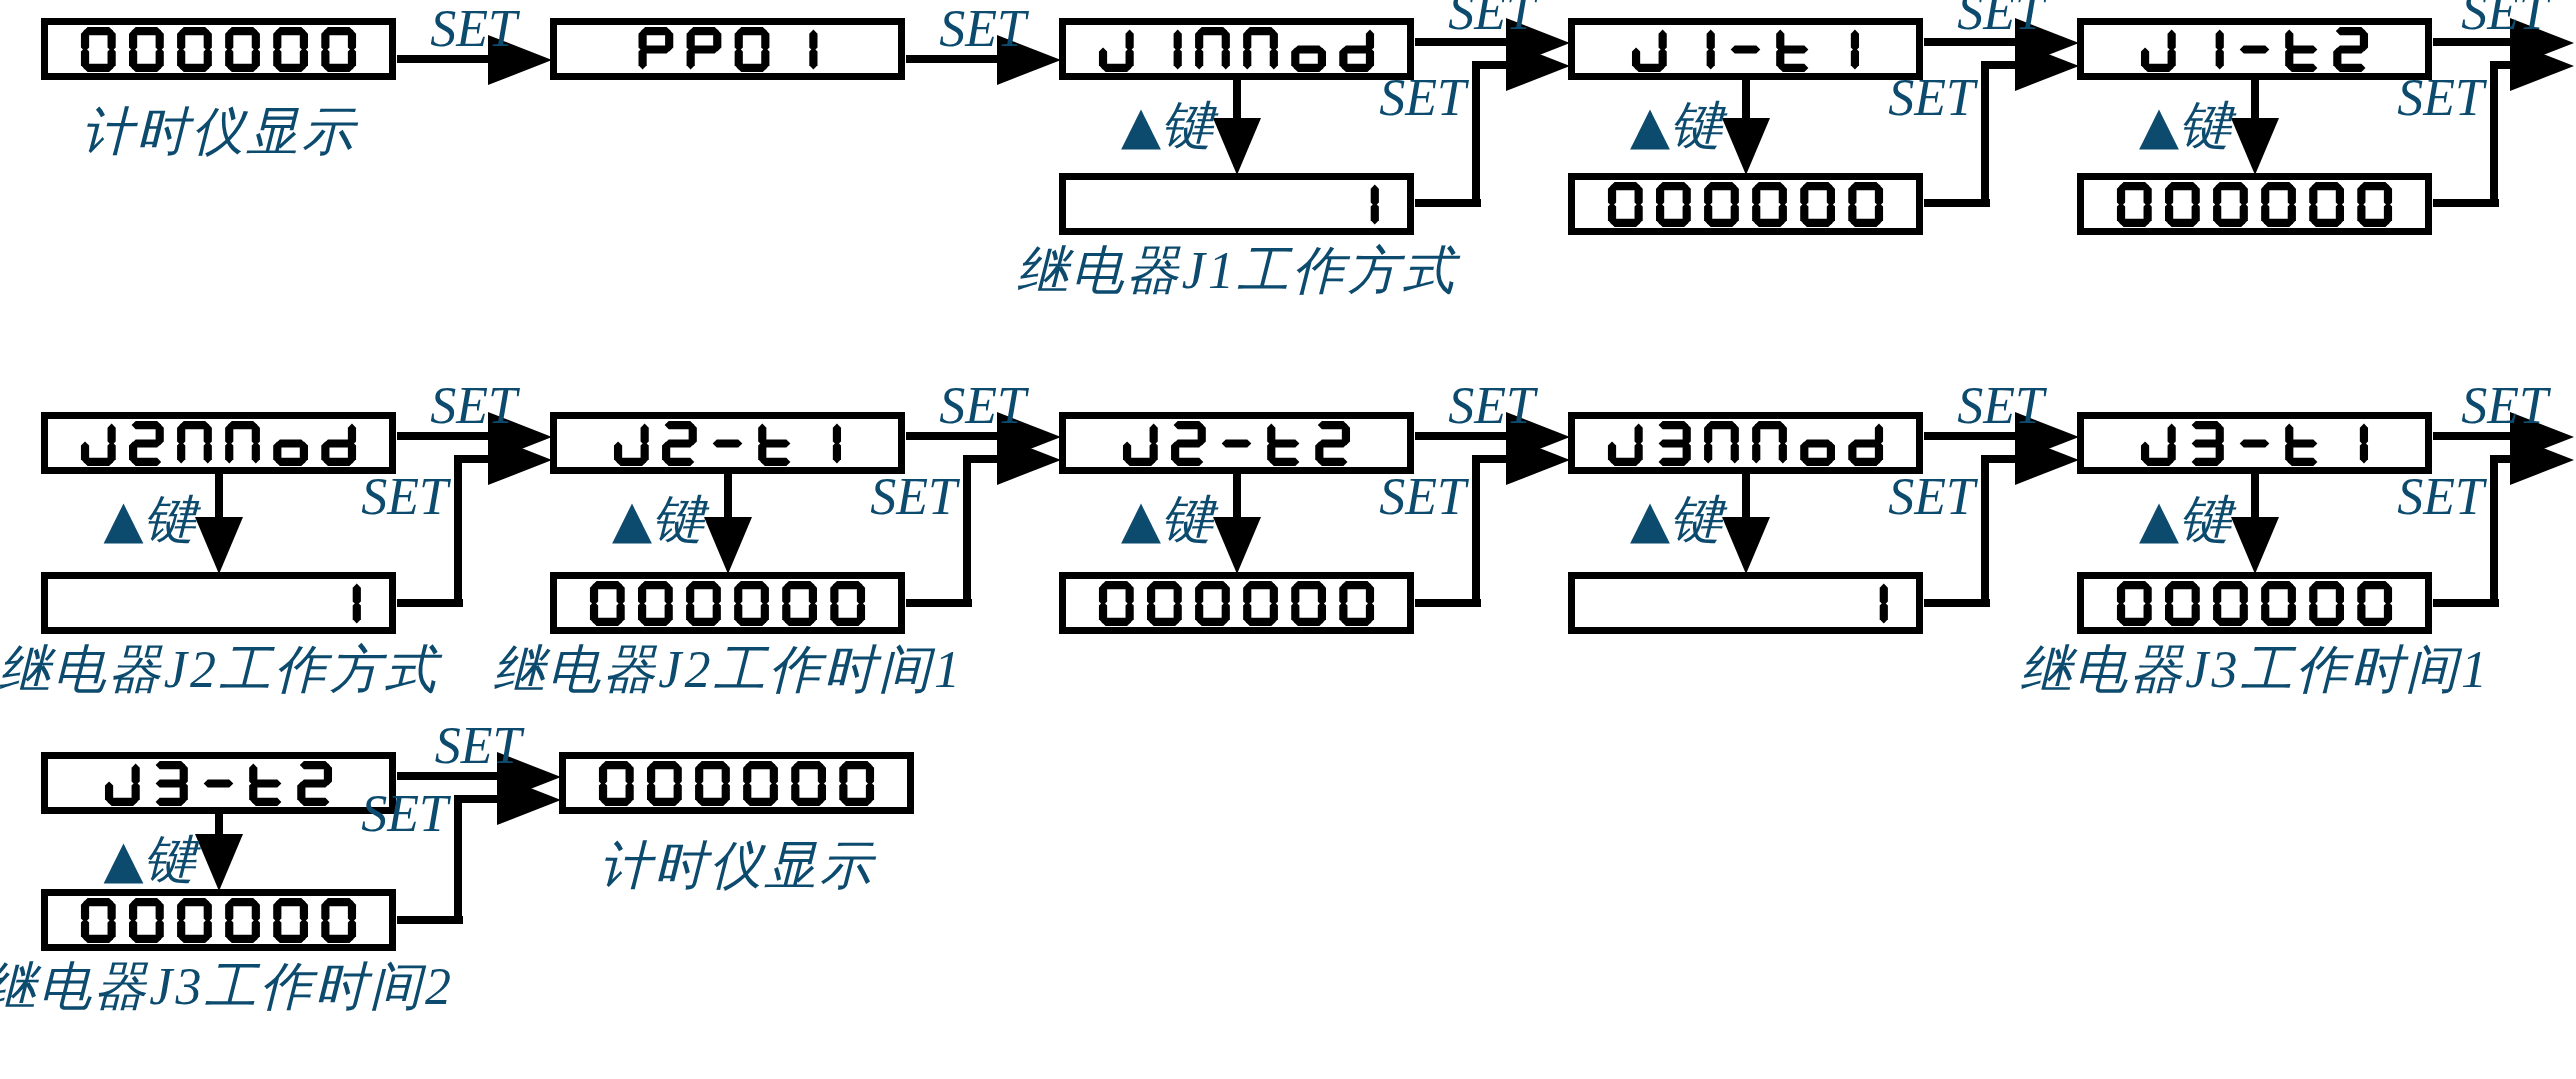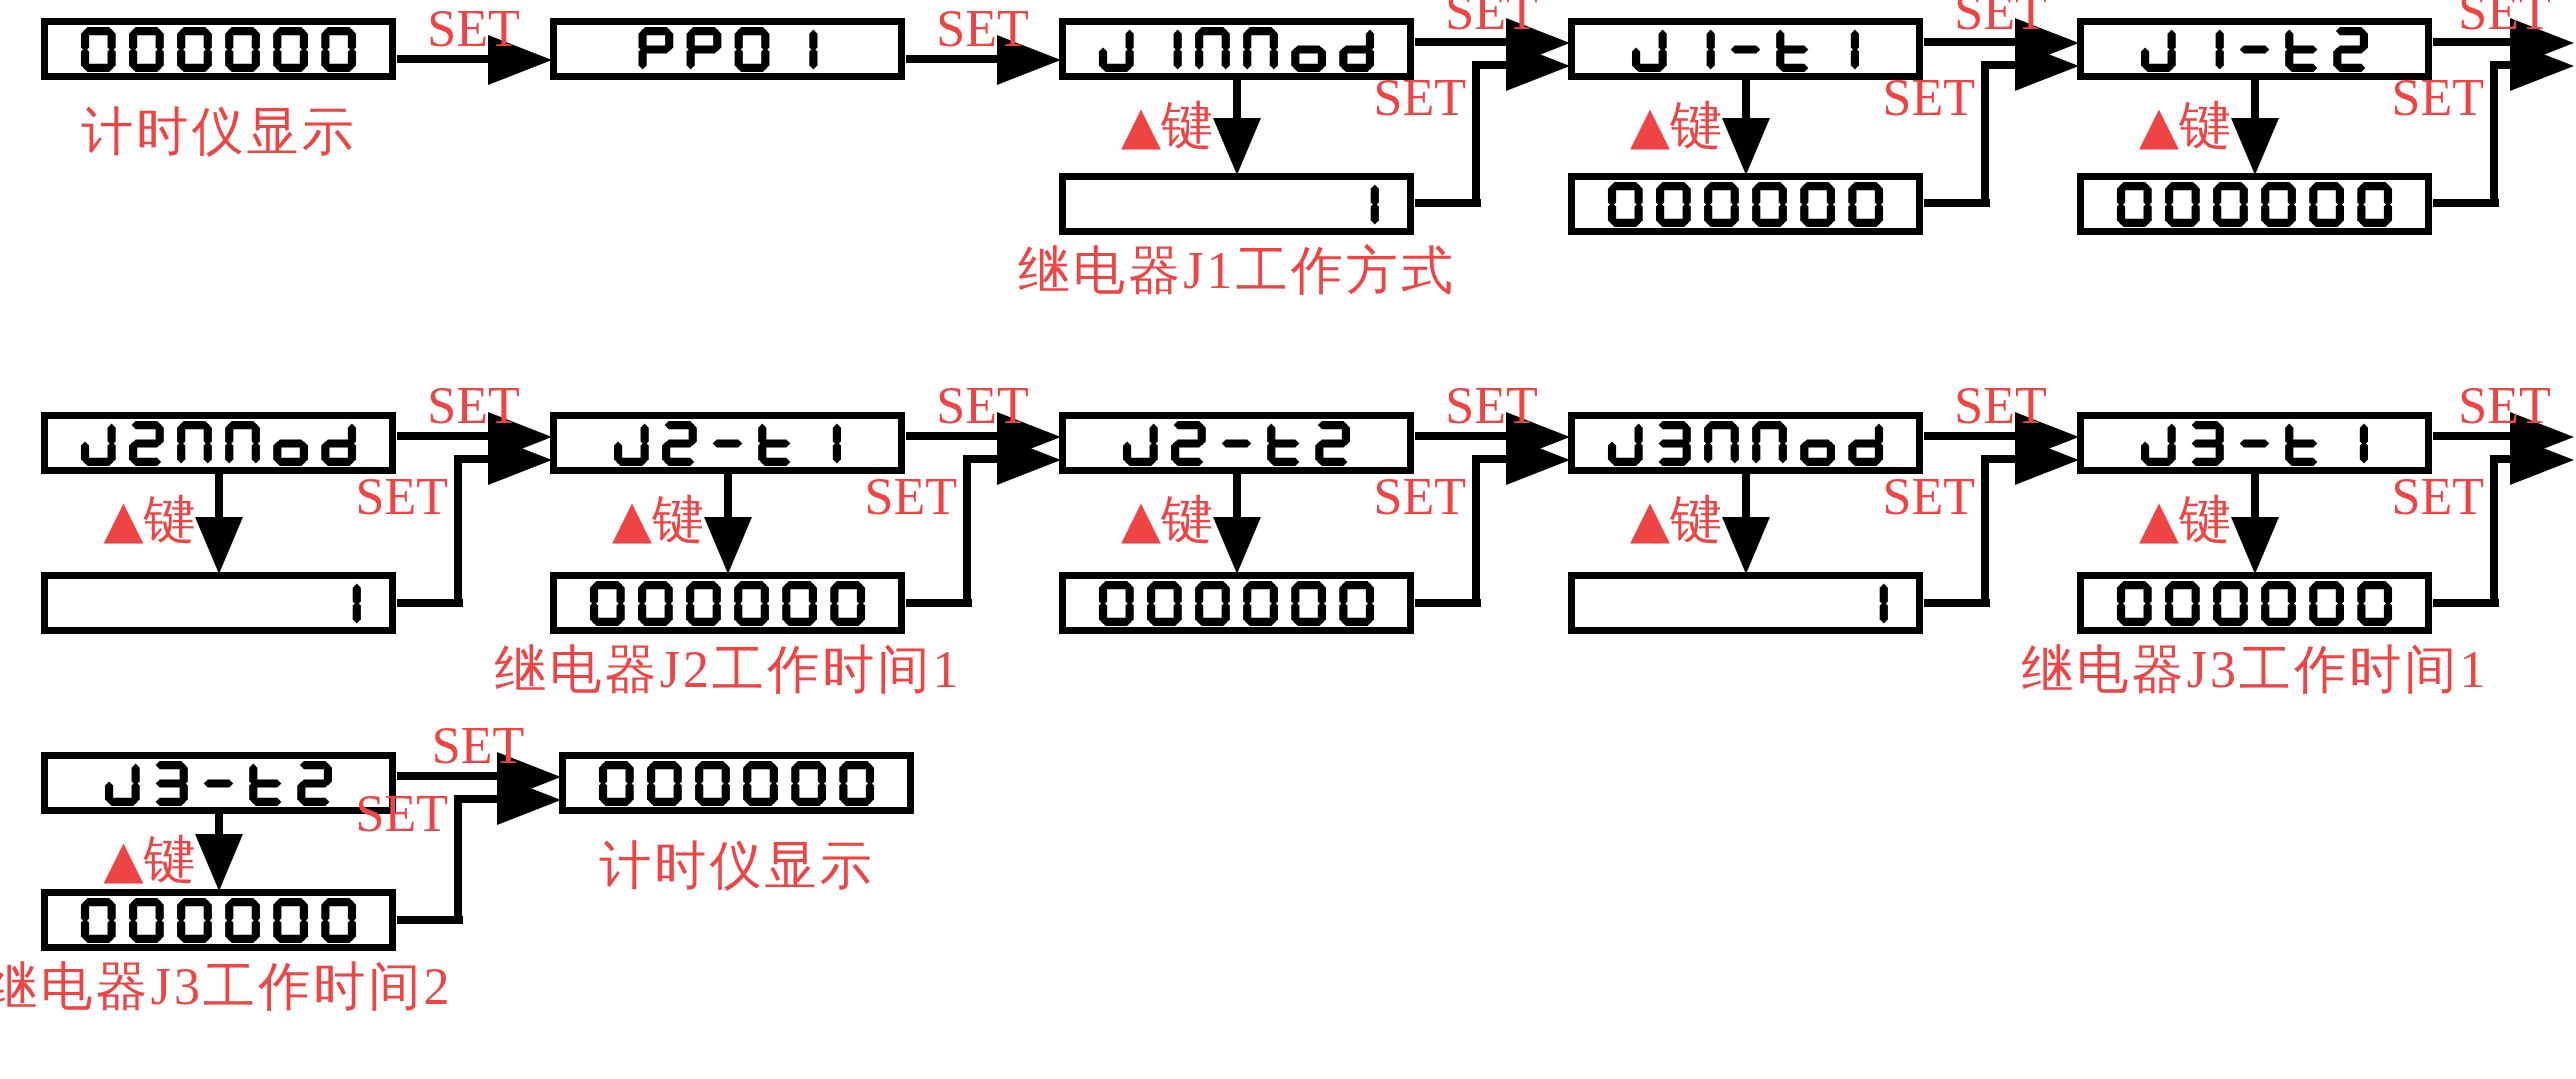--- a/index.html
+++ b/index.html
@@ -6,21 +6,21 @@
   .canvas{
     position:relative;width:2576px;height:1079px;background:#ffffff;
     overflow:hidden;font-family:"Liberation Serif","DejaVu Sans",serif;color:#000;
   }
   .box{
     position:absolute;box-sizing:border-box;width:355px;height:62px;
     border:7.2px solid #000;background:#fff;display:flex;align-items:center;justify-content:center;
   }
   .box.sub{height:62px;}
   .box.val-right{justify-content:flex-end;padding-right:28px;}
-  .lbl{position:absolute;white-space:nowrap;color:#ef4444;}
+  .lbl{position:absolute;white-space:nowrap;color:#0c4a6e;font-style:italic;}
   .set{font-size:52px;line-height:1;text-align:center;}
   .cap{font-size:52px;line-height:1.1;transform:translateX(-50%);letter-spacing:3.1px;}
   .upkey{font-size:52px;line-height:1.05;text-align:right;font-family:"DejaVu Sans","Liberation Serif",serif;}
   .hl,.vl{position:absolute;background:#000;}
   .hl{height:8.2px;}
   .vl{width:8.2px;}
   .ahr{position:absolute;width:0;height:0;
        border-top:25px solid transparent;border-bottom:25px solid transparent;border-left:64px solid #000;}
   .ahd{position:absolute;width:0;height:0;
        border-left:24px solid transparent;border-right:24px solid transparent;border-top:57px solid #000;}
@@ -319,20 +319,21 @@
     </div>
     <div class="vl" style="left: 215px; top: 471px; height: 49px;"></div>
     <div class="ahd" style="left: 195px; top: 517px;"></div>
     <div class="lbl upkey" style="left: -20.6px; top: 492px; width: 216px;">▲键</div>
     <div class="box sub val-right" style="left: 41px; top: 572px;">
       <svg class="sevenseg" width="35" height="45" viewBox="0 0 68 88">
         <polygon points="60,5 68,13 68,40 60,48 52,40 52,13" fill="#000"></polygon>
         <polygon points="60,40 68,48 68,75 60,83 52,75 52,48" fill="#000"></polygon>
       </svg>
     </div>
+    <div class="lbl cap" style="left: 219px; top: 641px;">继电器J2工作方式</div>
     <div class="hl" style="left: 397px; top: 432px; width: 95px;"></div>
     <div class="ahr" style="left: 488px; top: 412px;"></div>
     <div class="lbl set" style="left: 401px; top: 380px; width: 145px; text-align: center;">SET</div>
     <div class="hl" style="left: 397px; top: 599px; width: 66px;"></div>
     <div class="vl" style="left: 454px; top: 455px; height: 151px;"></div>
     <div class="hl" style="left: 454px; top: 455px; width: 38px;"></div>
     <div class="ahr" style="left: 488px; top: 435px;"></div>
     <div class="lbl set" style="left: 232px; top: 471px; width: 216px; text-align: right;">SET</div>
     <div class="box" style="left: 550px; top: 412px;">
       <svg class="sevenseg" width="229" height="45" viewBox="0 0 444 88">

